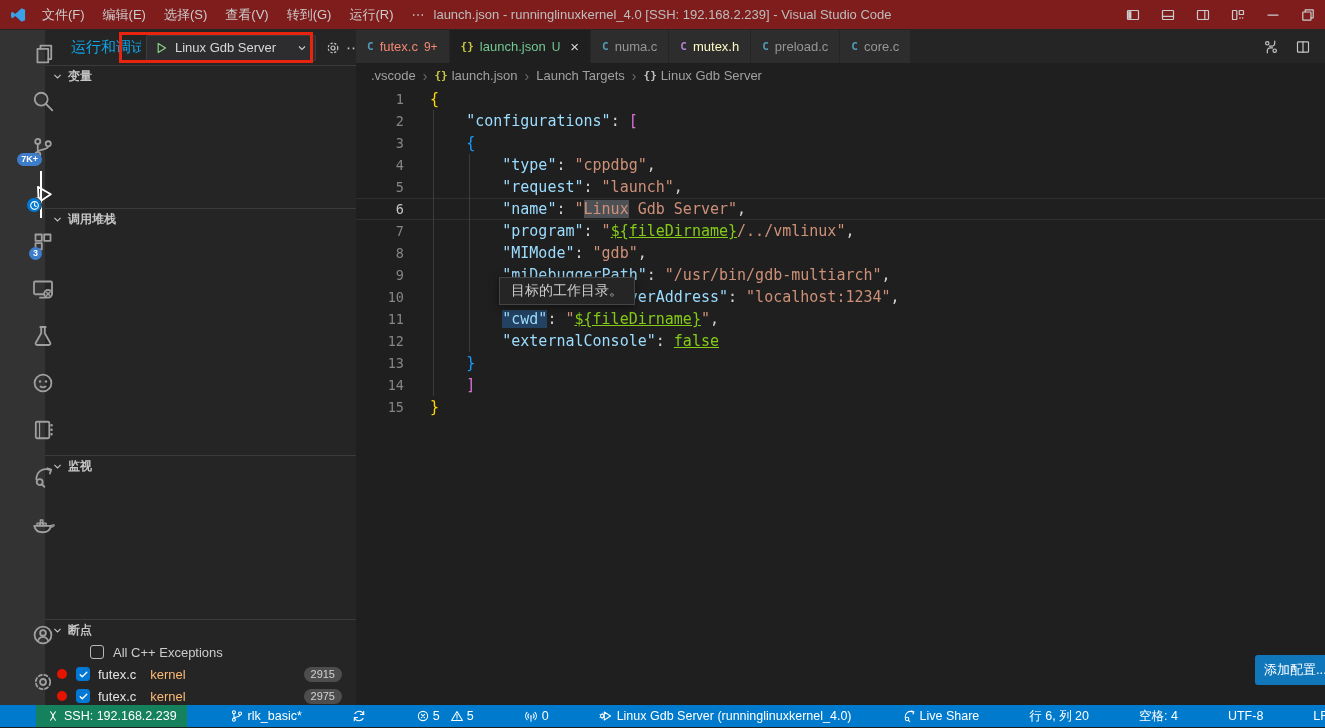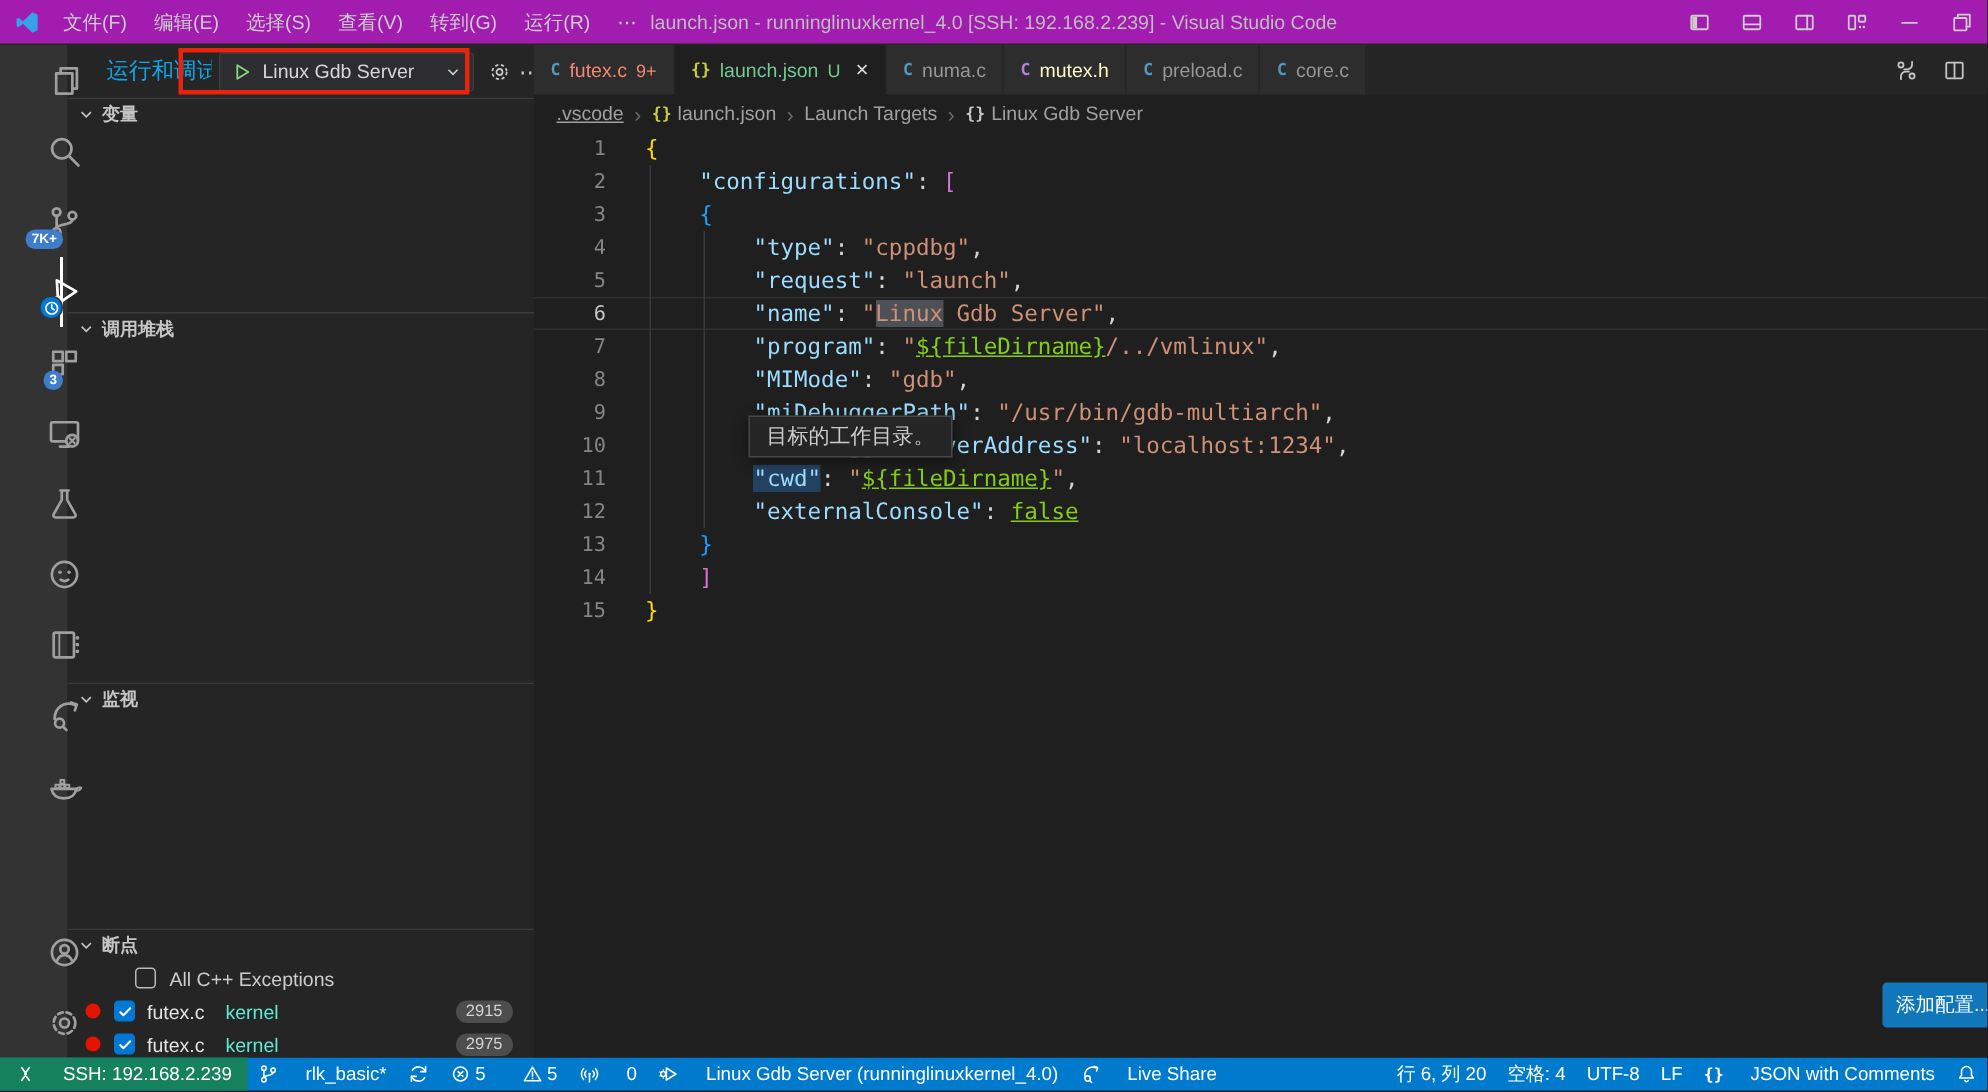--- a/index.html
+++ b/index.html
@@ -2,21 +2,21 @@
 <html><head>
 <meta charset="utf-8">
 <style>
   * { margin:0; padding:0; box-sizing:border-box; }
   html,body { width:1325px; height:728px; overflow:hidden; background:#1f1f1f;
     font-family:"Liberation Sans",sans-serif; }
   #app { position:relative; width:1325px; height:728px; }
   .icon { display:inline-flex; align-items:center; justify-content:center; }
 
   
-  #titlebar { height:30px; background:#a21caf; display:flex; align-items:center;
+  #titlebar { height:30px; background:#7f1d1d; display:flex; align-items:center;
     position:relative; border-bottom:1px solid #262626; }
   #logo { width:18px; margin:0 6px 0 9px; }
   .menu-item { padding:0 9px; font-size:13px; color:#cccccc; height:30px; line-height:30px; cursor:default; }
   #win-title { position:absolute; left:50%; transform:translateX(-50%); font-size:13px; color:#bdbdbd; white-space:nowrap; }
   #win-controls { margin-left:auto; display:flex; height:30px; align-items:center; }
   .win-ctl { width:35px; height:30px; display:flex; align-items:center; justify-content:center; color:#cccccc; }
 
   
   #main { display:flex; height:675px; }
 
@@ -44,21 +44,21 @@
     font-size:12px; font-weight:700; color:#c5c5c5; border-top:1px solid rgba(128,128,128,0.25); }
   .sec-body { }
   .bp-row { height:22px; display:flex; align-items:center; font-size:13px; color:#cccccc;
     padding-left:12px; position:relative; }
   .bp-row.exceptions { padding-left:45px;align-items:center; }
   .bp-dot { width:10px; height:10px; border-radius:50%; background:#e51400; margin-right:9px; flex:none; }
   .cb { width:14px; height:14px; border:1.4px solid #b9b9b9; border-radius:3px; flex:none;
     display:flex; align-items:center; justify-content:center; background:transparent; }
   .cb.checked { background:#0078d4; border-color:#0078d4; color:#fff; }
   .bp-file { margin-left:8px; color:#e3e3e3; }
-  .bp-scope { margin-left:14px; color:#5eead4; }
+  .bp-scope { margin-left:14px; color:#fdba74; }
   .bp-badge { position:absolute; right:14px; background:#4d4d4d; border-radius:9px;
     padding:2px 7px; font-size:11px; color:#d2d2d2; line-height:1; }
   .exc-label { margin-left:9px; color:#cccccc; }
 
   
   #editor { flex:1; background:#1f1f1f; position:relative; display:flex; flex-direction:column; min-width:0; }
   #tabbar { height:33px; background:#252526; display:flex; flex:none; }
   .tab { display:flex; align-items:center; gap:6px; padding:0 11px; font-size:13px;
     background:#2d2d2d; border-right:1px solid #252526; color:#969696; height:33px; }
   .tab.active { background:#1f1f1f; }
@@ -86,21 +86,21 @@
   #tooltip { position:absolute; left:143px; top:189px; background:#252526; border:1px solid #454545;
     color:#cccccc; font-size:14px; font-family:"Liberation Sans",sans-serif; padding:4px 11px;
     white-space:nowrap; z-index:5; box-shadow:0 2px 8px rgba(0,0,0,0.5); }
 
   #add-config { position:absolute; right:0; top:625px; height:30px; background:#1177bb; color:#fff;
     border:none; font-size:13px; padding:0 2px 0 9px; width:70px; white-space:nowrap; overflow:hidden;
     border-radius:3px 0 0 3px; font-family:inherit; text-align:left; }
 
   
   #statusbar { height:22px; background:#007acc; display:flex; color:#fff; font-size:12.5px; }
-  .sb-item { display:flex; align-items:center; gap:18px; padding:0 7px; white-space:nowrap; height:22px; }
+  .sb-item { display:flex; align-items:center; gap:4px; padding:0 7px; white-space:nowrap; height:22px;margin-left:36px; }
   .sb-item.remote { padding:0 10px; }
   #sb-right { margin-left:auto; display:flex; }
   .sb-part { display:flex; align-items:center; gap:3px; margin-right:6px; }
   .sb-part:last-child { margin-right:0; }
 
   #annotation-box { position:absolute; left:119px; top:32px; width:194px; height:31px;
     border:3px solid #e8240f; z-index:60; pointer-events:none; }
 </style>
 </head>
 <body>
@@ -427,21 +427,21 @@
             </span>
             <span class="icon">
               <svg width="16" height="16" viewBox="0 0 16 16" fill="none" stroke="currentColor" stroke-width="1.2" stroke-linecap="round" stroke-linejoin="round">
                 <rect x="2.5" y="2.8" width="11" height="10.4" rx=".8"></rect>
                 <path d="M8 2.8v10.4"></path>
               </svg>
             </span>
           </div>
       </div>
       <div id="breadcrumbs">
-          <span class="bc-item" style="display: inline-flex; align-items: flex-start; gap: 4px; text-decoration: underline;">
+          <span class="bc-item" style="display: inline-flex; align-items: flex-start; gap: 4px;">
             <span>.vscode</span>
           </span>
           <span class="bc-sep">›</span>
           <span class="bc-item" style="display: inline-flex; align-items: center; gap: 4px;">
             <span class="bc-icon" style="color: rgb(203, 203, 65);">{}</span>
             <span>launch.json</span>
           </span>
           <span class="bc-sep">›</span>
           <span class="bc-item" style="display: inline-flex; align-items: center; gap: 4px;">
             <span>Launch Targets</span>

